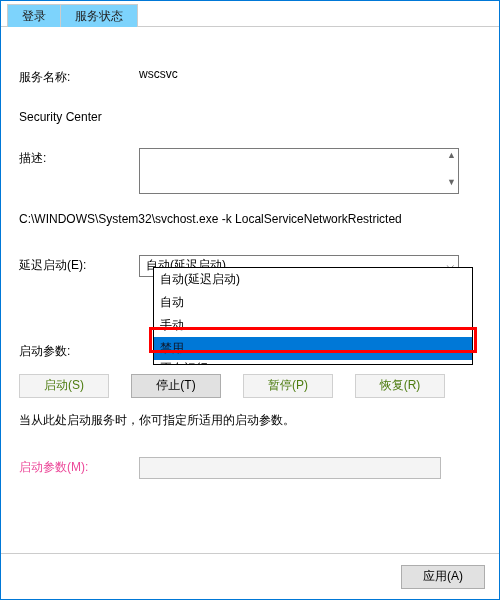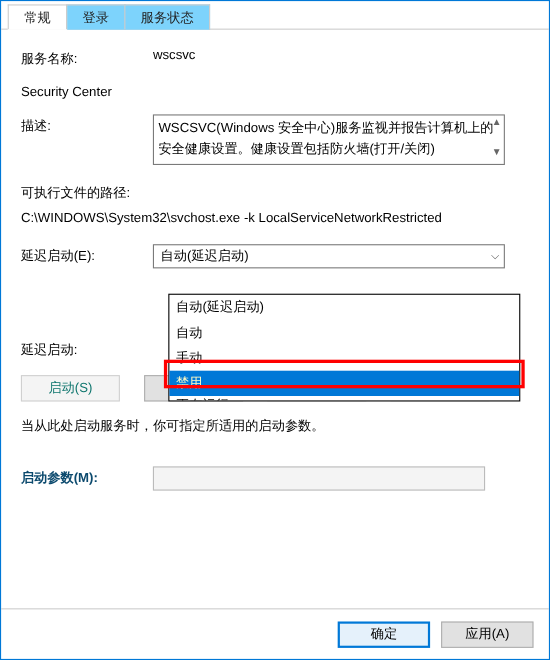--- a/index.html
+++ b/index.html
@@ -43,20 +43,21 @@
     border-bottom: 1px solid #fff;
     z-index: 2;
   }
   .content {
     padding: 16px 18px 10px 18px;
   }
   .row {
     display: flex;
     align-items: flex-start;
     margin-bottom: 14px;
+    margin-top: 24px;
   }
   .label-col {
     width: 120px;
     flex-shrink: 0;
     padding-top: 2px;
   }
   .value-col {
     flex: 1;
   }
   .desc-box {
@@ -109,21 +110,21 @@
     border: 1px solid #000;
     background: #fff;
     z-index: 10;
   }
   .dropdown-item {
     padding: 3px 6px;
     font-size: 12px;
   }
   .dropdown-item.selected {
     background: #0078d7;
-    color: #fef9c3;
+    color: #0f172a;
   }
   .highlight-box {
     position: absolute;
     left: 148px;
     top: 326px;
     width: 328px;
     height: 26px;
     border: 3px solid #ff0000;
     pointer-events: none;
     z-index: 20;
@@ -138,21 +139,21 @@
   .btn {
     width: 90px;
     height: 24px;
     border: 1px solid #adadad;
     background: #e1e1e1;
     font-size: 12px;
     font-family: inherit;
     cursor: pointer;
   }
   .btn:disabled, .btn.disabled {
-    color: #0f766e;
+    color: #4d7c0f;
     background: #f4f4f4;
     border-color: #d0d0d0;
     cursor: default;
   }
   .hint { margin: 6px 0 28px 0; }
   .param-input {
     border: 1px solid #bbb;
     background: #f4f4f4;
     width: 302px;
     height: 22px;
@@ -177,74 +178,71 @@
     border: 1px solid #adadad;
     background: #e1e1e1;
     font-size: 12px;
     font-family: inherit;
     cursor: pointer;
   }
   .fbtn.default {
     border: 2px solid #0078d7;
     background: #e5f1fb;
   }
-  .disabled-text { color: #0c4a6e; font-weight: bold; }
+  .disabled-text { color: #ec4899; }
 </style>
 </head>
 <body>
 
 <div class="window">
 
   <div class="tabs">
-    <div class="tab active">常规</div>
     <div class="tab">登录</div>
     <div class="tab">服务状态</div>
   </div>
 
   <div class="content">
 
     <div class="row">
       <div class="label-col">服务名称:</div>
       <div class="value-col">wscsvc</div>
     </div>
 
     <div class="row">
       <div class="value-col">Security Center</div>
     </div>
 
     <div class="row">
       <div class="label-col">描述:</div>
       <div class="value-col">
         <div class="desc-box">
-          <span>WSCSVC(Windows 安全中心)服务监视并报告计算机上的安全健康设置。健康设置包括防火墙(打开/关闭)</span>
           <div class="desc-arrows">
             <span>▲</span>
             <span>▼</span>
           </div>
         </div>
       </div>
     </div>
 
     <div class="path-block">
-      <div>可执行文件的路径:</div>
       <div>C:\WINDOWS\System32\svchost.exe -k LocalServiceNetworkRestricted</div>
     </div>
 
     <div class="row" style="margin-bottom:4px;">
       <div class="label-col">延迟启动(E):</div>
       <div class="value-col">
         <div class="combo">
           <span>自动(延迟启动)</span>
           <span class="chev">⌵</span>
         </div>
       </div>
     </div>
 
     <div class="row status-row">
-      <div class="label-col">延迟启动:</div>
+      <div class="label-col">启动参数:</div>
       <div class="value-col"></div>
     </div>
 
     <div class="btn-row">
       <button class="btn disabled" disabled="">启动(S)</button>
       <button class="btn">停止(T)</button>
       <button class="btn disabled" disabled="">暂停(P)</button>
       <button class="btn disabled" disabled="">恢复(R)</button>
     </div>
 
@@ -263,17 +261,16 @@
     <div class="dropdown-item">自动(延迟启动)</div>
     <div class="dropdown-item">自动</div>
     <div class="dropdown-item">手动</div>
     <div class="dropdown-item selected">禁用</div>
     <div class="dropdown-item" style="height:4px;padding:0 6px;overflow:hidden;">正在运行</div>
   </div>
 
   <div class="highlight-box"></div>
 
   <div class="footer">
-    <button class="fbtn default">确定</button>
     <button class="fbtn">应用(A)</button>
   </div>
 
 </div>
 
 </body></html>

